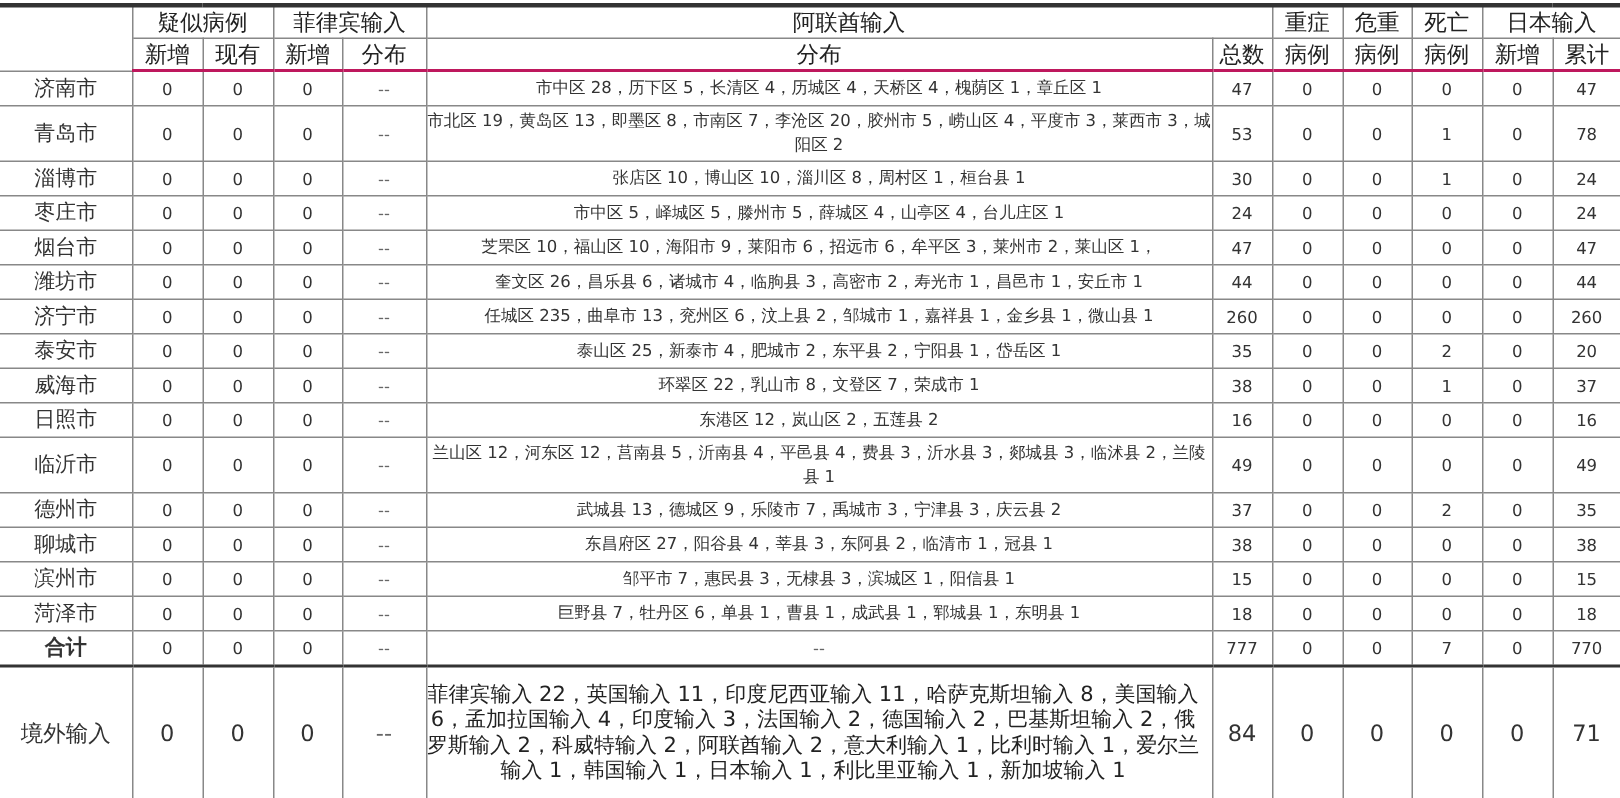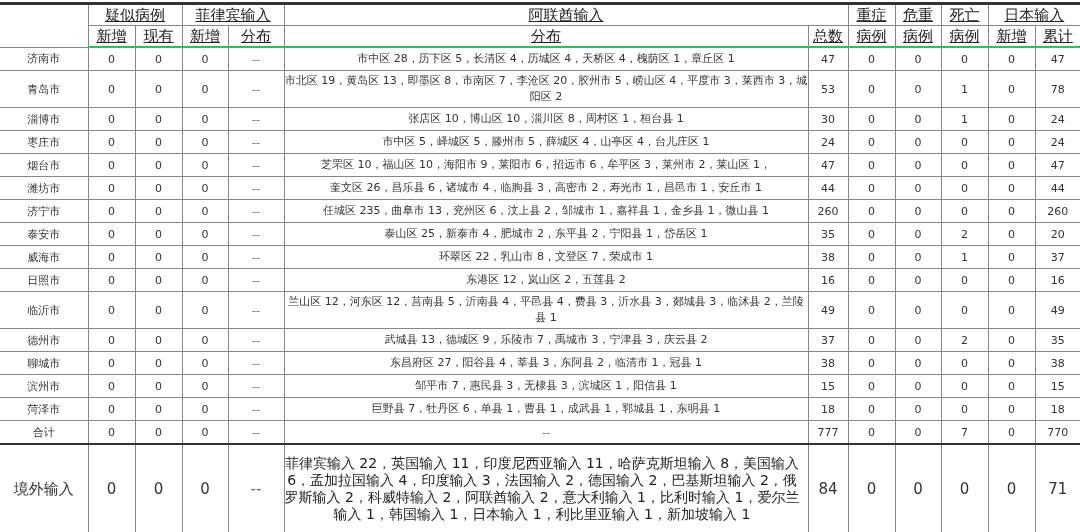--- a/index.html
+++ b/index.html
@@ -14,31 +14,31 @@
   }
   table.covid td, table.covid th {
     border: 1px solid #888;
     padding: 0;
     text-align: center;
     vertical-align: middle;
     overflow: hidden;
   }
   table.covid tr > *:first-child { border-left: none; }
   table.covid tr > *:last-child { border-right: none; }
-  th { font-weight: normal; font-size: 15px; color: #222; text-decoration: underline; }
+  th { font-weight: normal; font-size: 15px; color: #222; }
   tr.h1 th { height: 20px; }
-  tr.h2 th { height: 20px; border-bottom: 2px solid #22c55e; }
+  tr.h2 th { height: 20px; border-bottom: 2px solid #be185d; }
   td { font-size: 11px; color: #333; }
-  td.name { font-size: 11px; color: #333; }
+  td.name { font-size: 14px; color: #333; }
   td.dash { color: #666; }
   td.dist { text-align: left; padding-left: 5px; line-height: 16px; font-size: 11px; }
   tr.row td { height: 22px; }
   tr.row.tall td { height: 36px; }
   tr.total td { height: 22px; }
-  tr.total td.name { font-weight: normal; }
+  tr.total td.name { font-weight: bold; }
   tr.imported td { font-size: 15px; height: 88px; border-top: 2px solid #333; }
   tr.imported td.dist { font-size: 14px; line-height: 17px; padding-right: 8px; color: #222; }
   .vl { border-left: 1px solid #444 !important; }
 </style>
 </head>
 <body>
 
 <table class="covid">
   <colgroup>
     <col style="width:88px">

